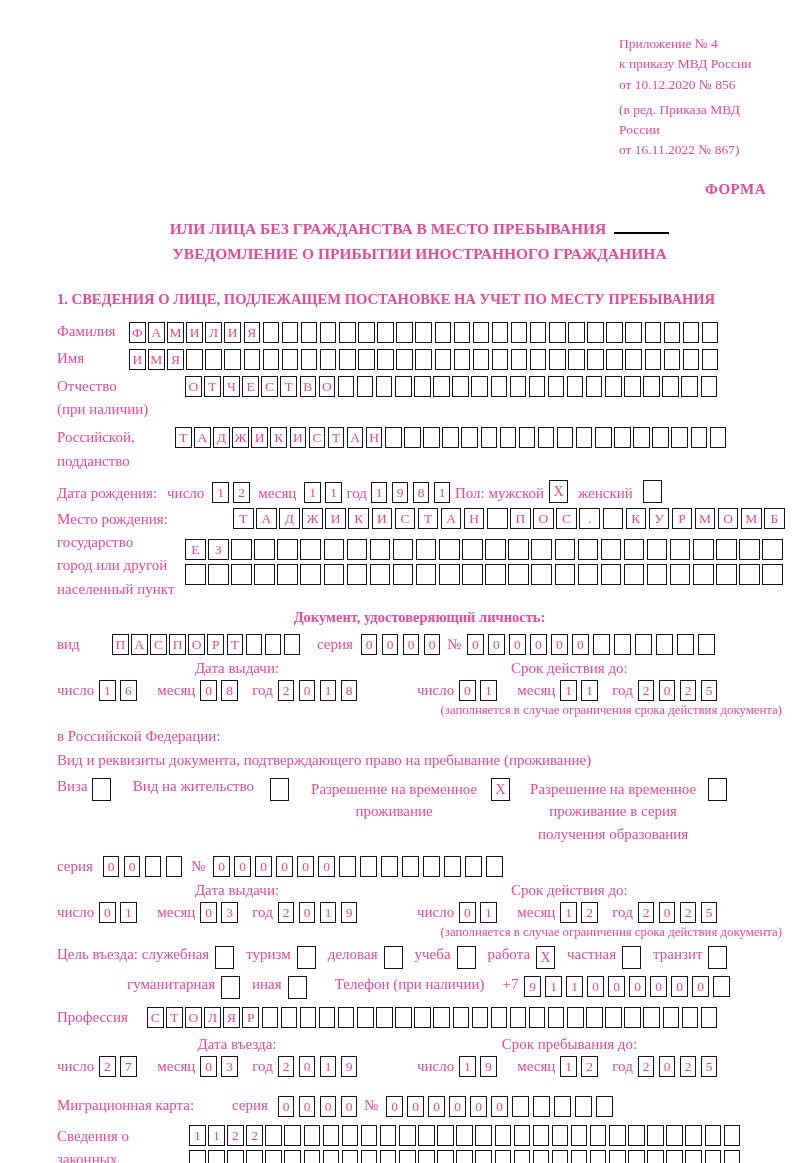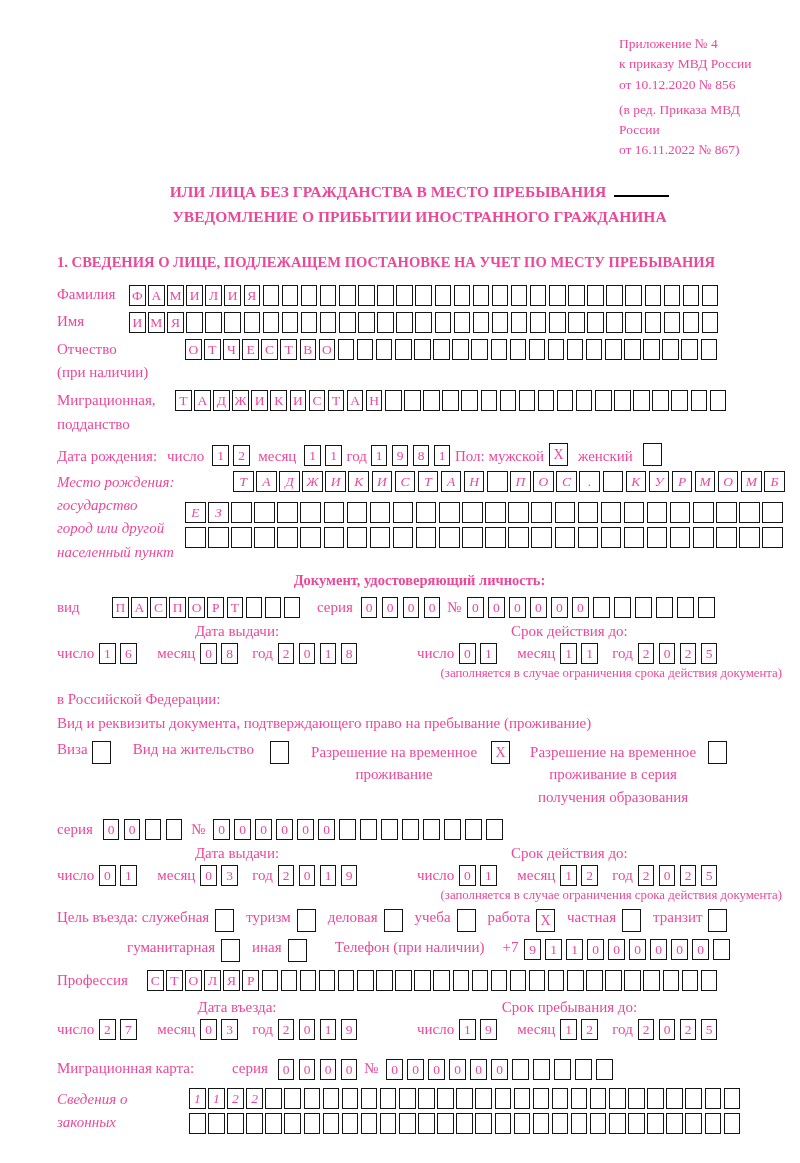--- a/index.html
+++ b/index.html
@@ -41,39 +41,40 @@
   .date-line .lbl{margin-right:5px;}
   .date-line .seg{margin-right:10px;}
   .note-right{text-align:right;font-size:12.8px;margin-top:2px;margin-bottom:6px;}
   .intro{font-size:15px;line-height:1.6;}
   .permit-row{display:flex;align-items:flex-start;margin-top:6px;margin-bottom:10px;font-size:15px;}
   .permit-item{display:flex;align-items:flex-start;}
   .permit-label-stack{text-align:center;line-height:1.5;}
   .purpose-row{display:flex;align-items:flex-start;font-size:15px;margin-bottom:7px;flex-wrap:nowrap;white-space:nowrap;}
   .purpose-row .p-label{margin-right:6px;}
   .purpose-row .box{margin-right:12px;}
-  .rep-wrap{display:flex;margin-top:8px;font-style:italic;}
+  .rep-wrap{display:flex;margin-top:8px;}
   .rep-labels{width:132px;flex:none;font-size:15px;line-height:1.55;}
   .rep-rows .cells{display:block;margin-bottom:4.5px;}
 </style>
 </head>
 <body>
 
 <div class="page">
 
   <div class="annex">
     <div>Приложение № 4</div>
     <div>к приказу МВД России</div>
     <div>от 10.12.2020 № 856</div>
     <div class="annex-note">
       <div>(в ред. Приказа МВД России</div>
       <div>от 16.11.2022 № 867)</div>
     </div>
   </div>
 
+  <div class="forma">ФОРМА</div>
 
   <div class="title">
     <div><span>ИЛИ ЛИЦА БЕЗ ГРАЖДАНСТВА В МЕСТО ПРЕБЫВАНИЯ</span><span class="title-underline"></span></div>
     <div>УВЕДОМЛЕНИЕ О ПРИБЫТИИ ИНОСТРАННОГО ГРАЖДАНИНА</div>
   </div>
 
   <div class="section-title">1. СВЕДЕНИЯ О ЛИЦЕ, ПОДЛЕЖАЩЕМ ПОСТАНОВКЕ НА УЧЕТ ПО МЕСТУ ПРЕБЫВАНИЯ</div>
 
   <div class="frow">
     <span class="flabel lblw72">Фамилия</span>
@@ -88,21 +89,21 @@
   <div class="frow">
     <span class="flabel lblw128 two-line">
       <span>Отчество</span><br>
       <span>(при наличии)</span>
     </span>
     <span class="cells"><span class="cell">О</span><span class="cell">Т</span><span class="cell">Ч</span><span class="cell">Е</span><span class="cell">С</span><span class="cell">Т</span><span class="cell">В</span><span class="cell">О</span><span class="cell"></span><span class="cell"></span><span class="cell"></span><span class="cell"></span><span class="cell"></span><span class="cell"></span><span class="cell"></span><span class="cell"></span><span class="cell"></span><span class="cell"></span><span class="cell"></span><span class="cell"></span><span class="cell"></span><span class="cell"></span><span class="cell"></span><span class="cell"></span><span class="cell"></span><span class="cell"></span><span class="cell"></span><span class="cell"></span></span>
   </div>
 
   <div class="frow">
     <span class="flabel lblw118 two-line">
-      <span>Миграционная,</span><br>
+      <span>Российской,</span><br>
       <span>подданство</span>
     </span>
     <span class="cells"><span class="cell">Т</span><span class="cell">А</span><span class="cell">Д</span><span class="cell">Ж</span><span class="cell">И</span><span class="cell">К</span><span class="cell">И</span><span class="cell">С</span><span class="cell">Т</span><span class="cell">А</span><span class="cell">Н</span><span class="cell"></span><span class="cell"></span><span class="cell"></span><span class="cell"></span><span class="cell"></span><span class="cell"></span><span class="cell"></span><span class="cell"></span><span class="cell"></span><span class="cell"></span><span class="cell"></span><span class="cell"></span><span class="cell"></span><span class="cell"></span><span class="cell"></span><span class="cell"></span><span class="cell"></span><span class="cell"></span></span>
   </div>
 
   <div class="frow" style="align-items:flex-end;margin-top:7px;">
     <span class="flabel" style="margin-right:10px;">Дата рождения:</span>
     <span class="lbl" style="margin-right:8px;">число</span>
     <span class="cells dcells seg"><span class="cell">1</span><span class="cell">2</span></span>
     <span class="lbl" style="margin:0 8px 0 4px;">месяц</span>

